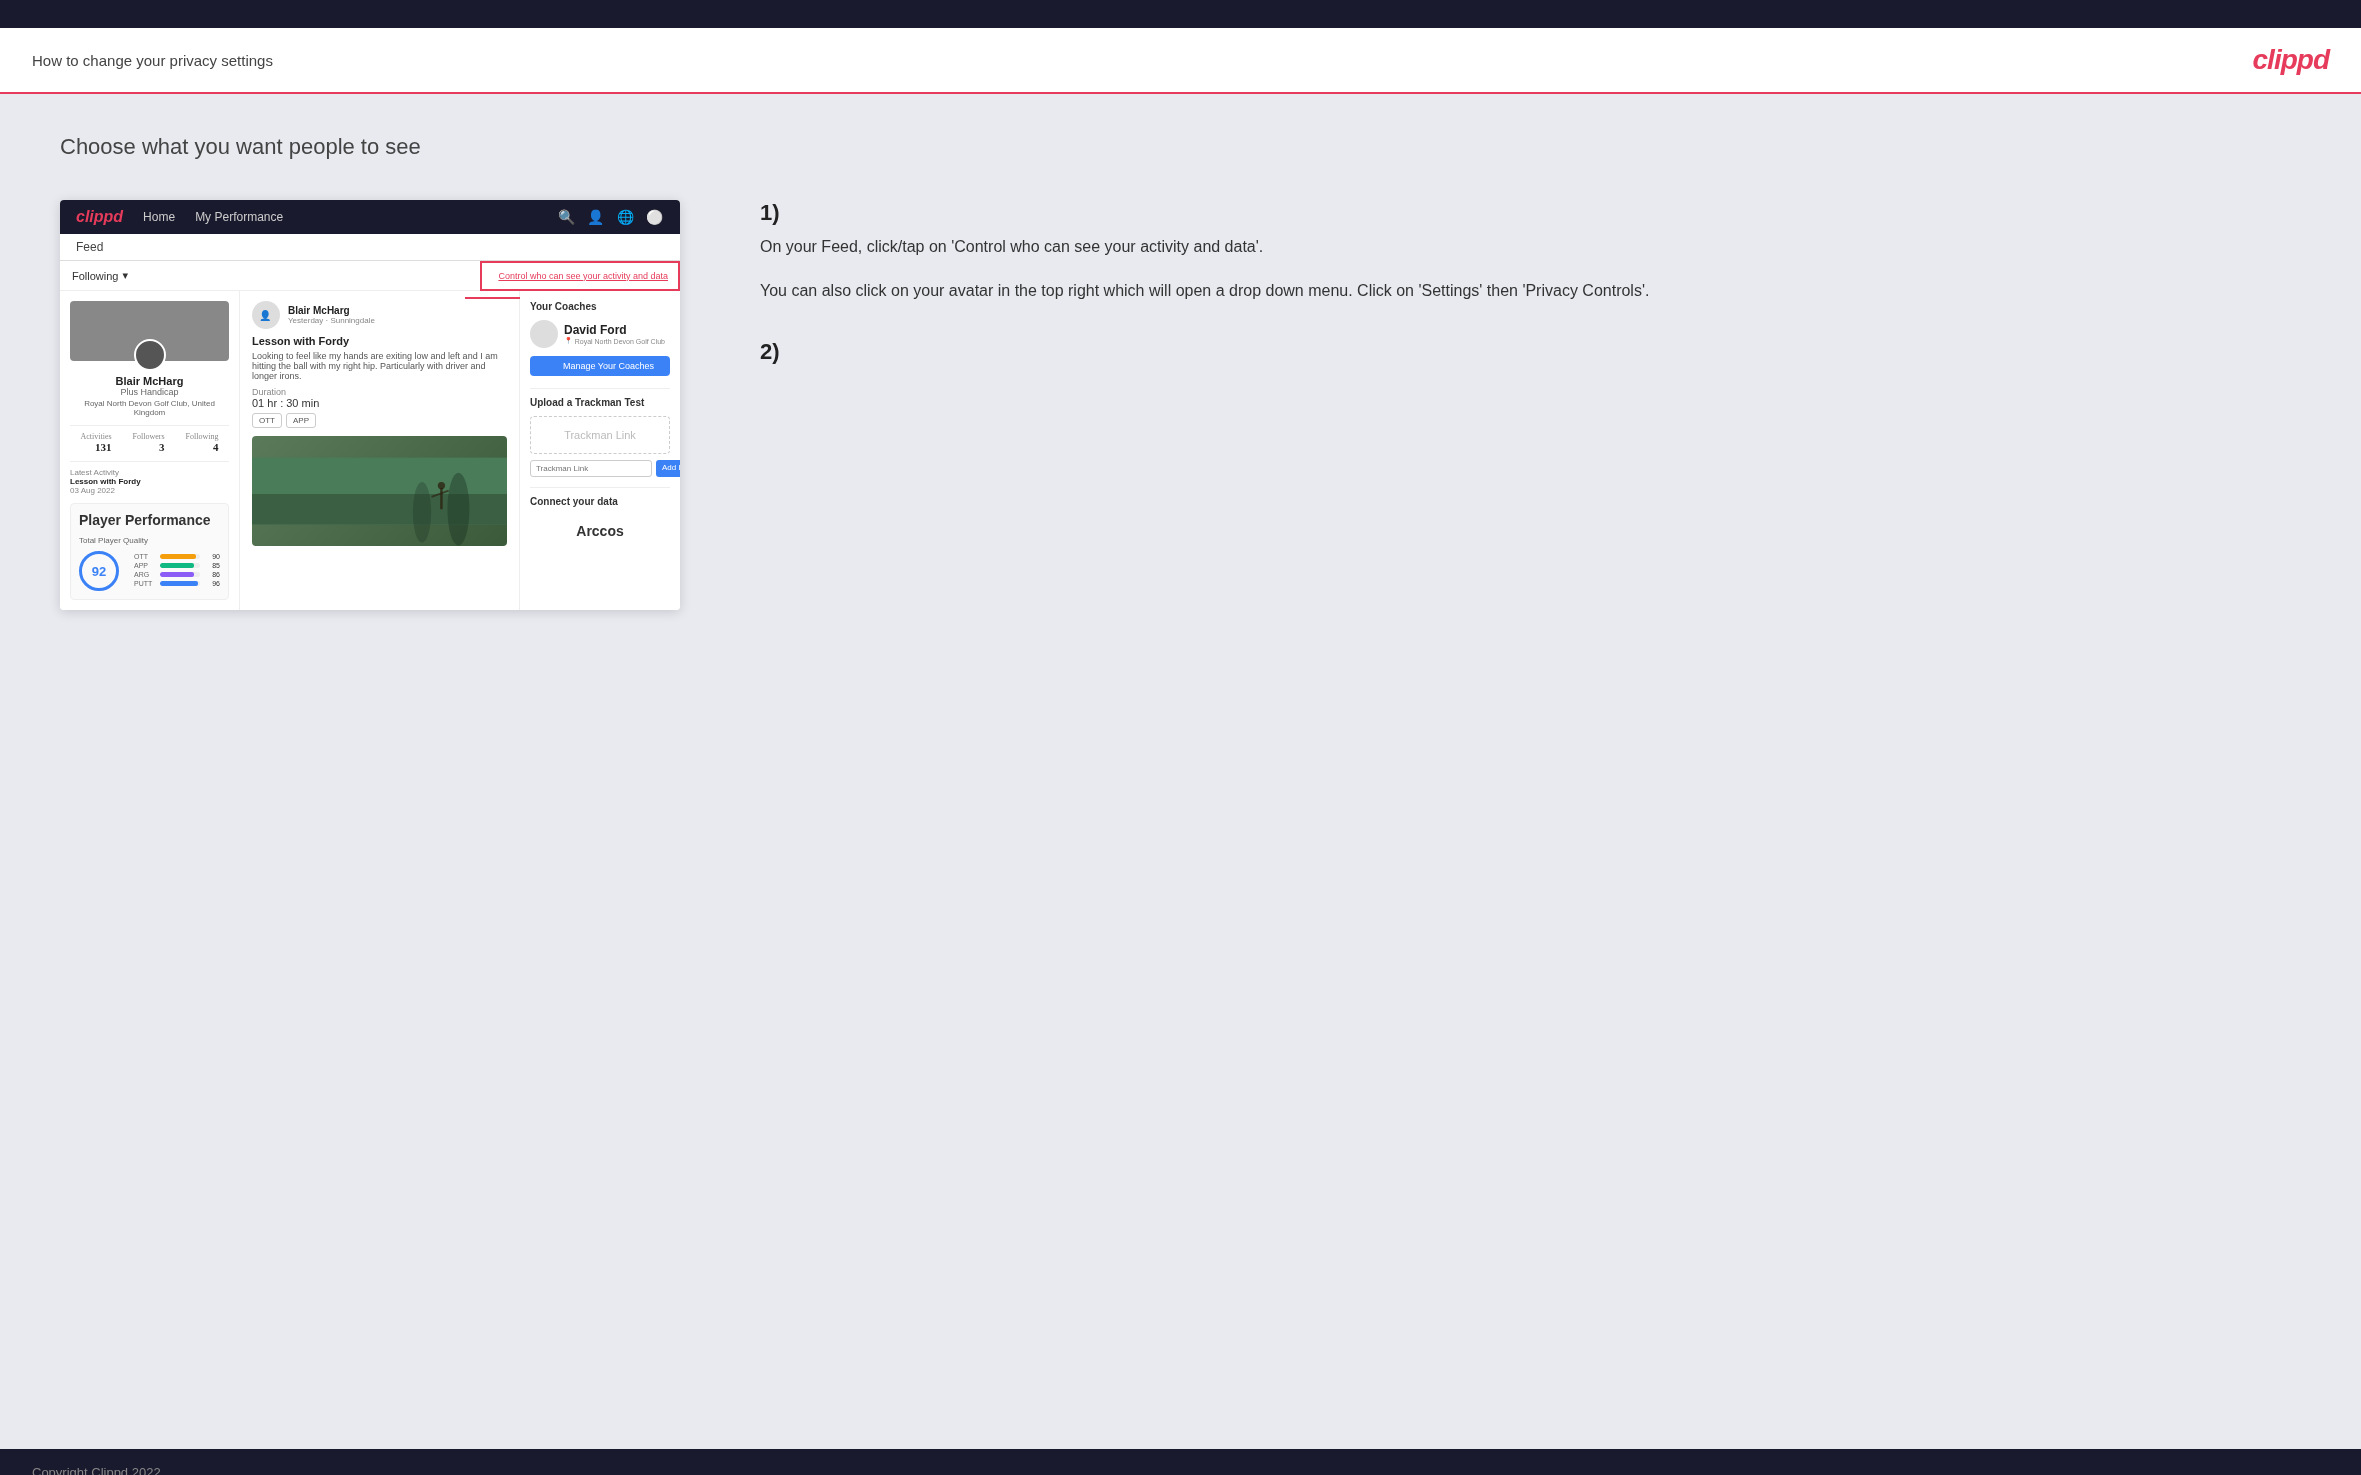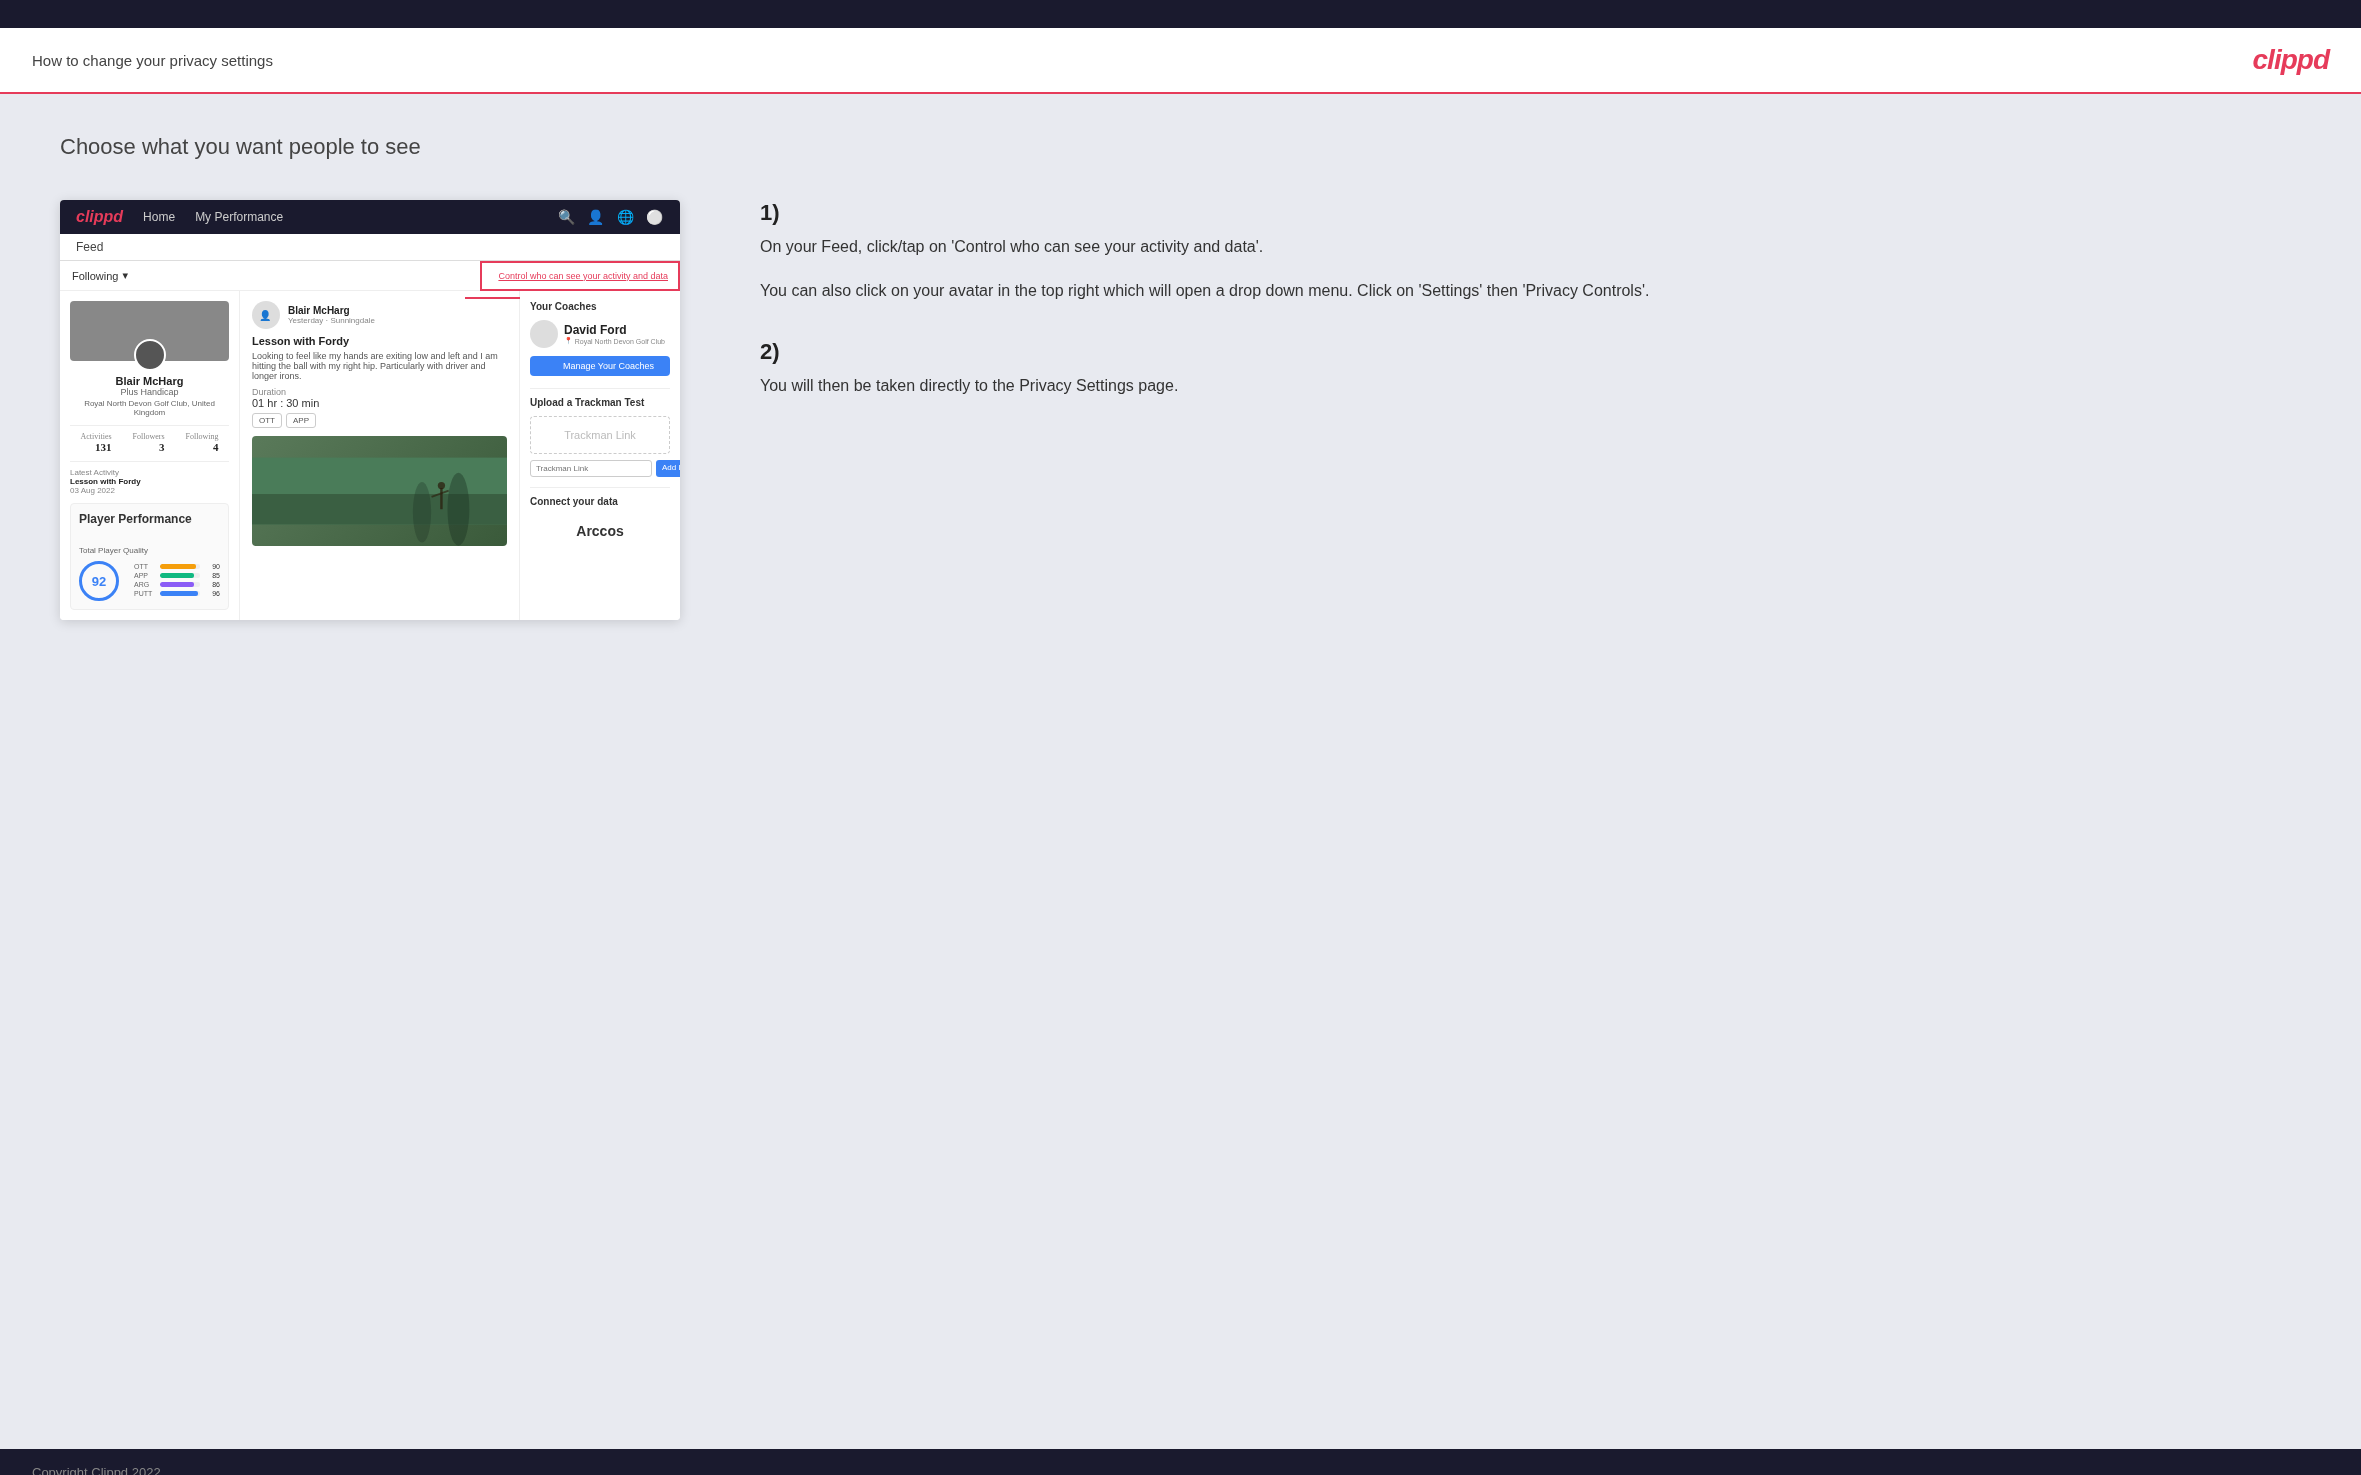--- a/index.html
+++ b/index.html
@@ -194,24 +194,24 @@
 
     
     .player-perf {
       border: 1px solid #eee;
       border-radius: 4px;
       padding: 8px;
       margin-top: 8px;
       background: #fafafa;
     }
     .perf-title {
-      font-size: 12px;
+      font-size: 14px;
       font-weight: 700;
       color: #333;
-      margin-bottom: 20px;
+      margin-bottom: 8px;
     }
     .total-quality {
       font-size: 8px;
       color: #666;
       margin-bottom: 6px;
     }
     .perf-row {
       display: flex;
       align-items: center;
       gap: 15px;
@@ -709,23 +709,20 @@
           On your Feed, click/tap on 'Control who can see your activity and data'.
         </div>
         <br>
         <div class="instruction-text">
           You can also click on your avatar in the top right which will open a drop down menu. Click on 'Settings' then 'Privacy Controls'.
         </div>
       </div>
 
       <div class="instruction-item">
         <div class="instruction-number">2)</div>
-        <div class="instruction-text">
-          You will then be taken directly to the Privacy Settings page.
-        </div>
       </div>
 
     </div>
 
   </div>
 </div>
 
 <div class="footer">
   <span>Copyright Clippd 2022</span>
 </div>

